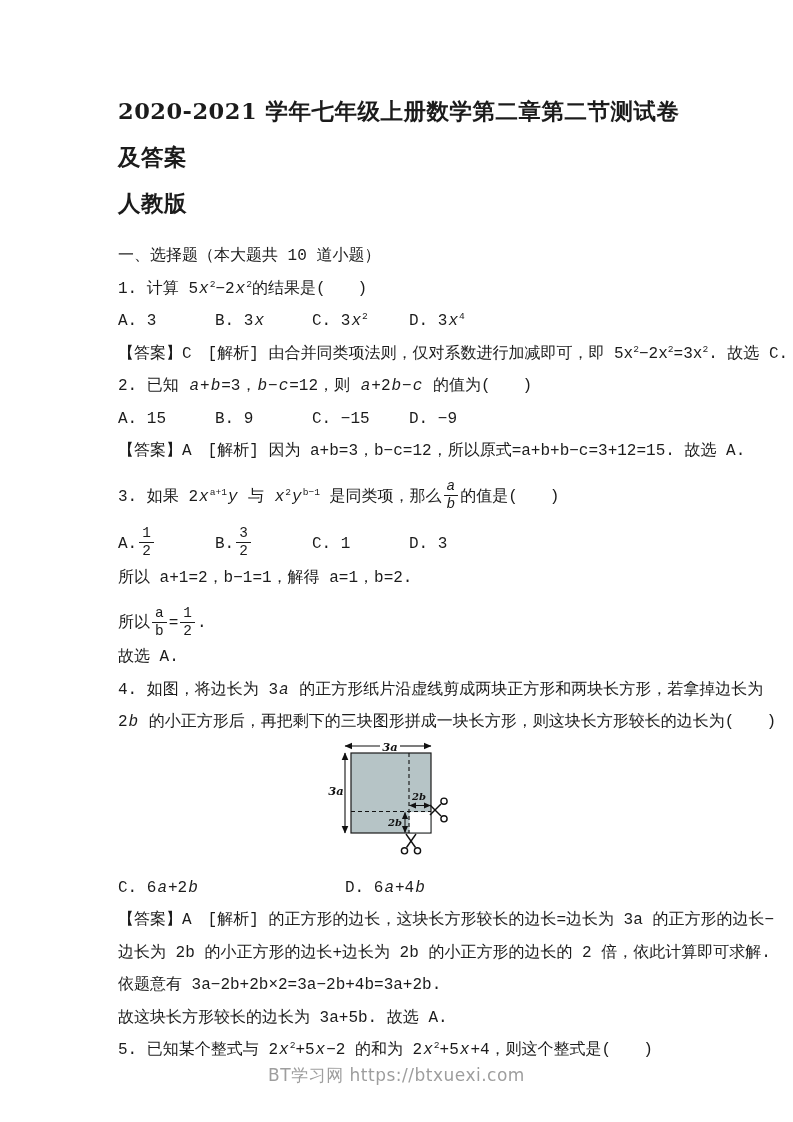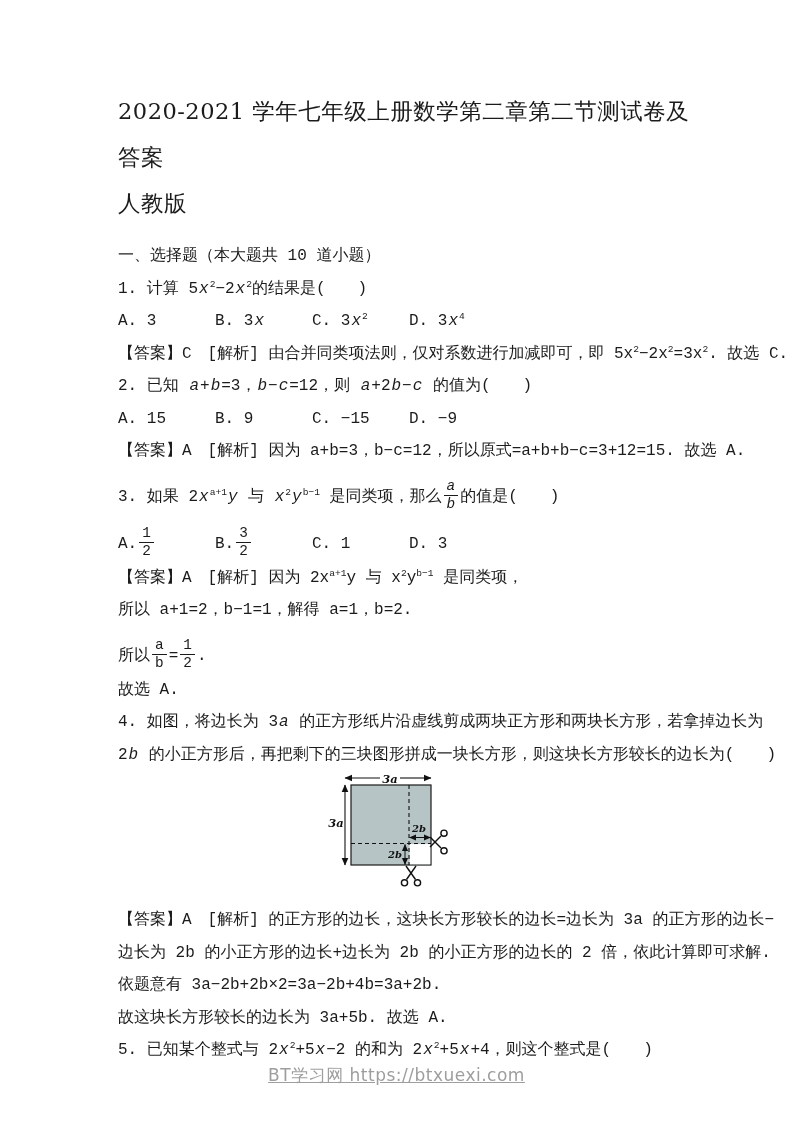--- a/index.html
+++ b/index.html
@@ -3,39 +3,39 @@
 <meta charset="utf-8">
 <style>
   html,body{margin:0;padding:0;background:#ffffff;}
   body{
     width:793px;height:1122px;
     font-family:"DejaVu Serif","Liberation Serif",serif;
     color:#1b1b1b;
   }
   .page{position:relative;width:793px;height:1122px;overflow:hidden;background:#fff;}
   .content{padding:88px 100px 0 118px;}
-  .title{font-size:22.5px;font-weight:normal;line-height:46px;letter-spacing:0.5px;}
+  .title{font-size:22.5px;font-weight:bold;line-height:46px;letter-spacing:0.5px;}
   .line{margin:0;font-size:16px;line-height:32.5px;white-space:nowrap;font-family:Liberation Mono, monospace;}
   .section{margin-top:14px;}
   .tall{line-height:36px;margin-top:11px;}
   sup{font-size:0.6em;line-height:0;vertical-align:super;}
   i.v{font-style:italic;padding:0 1px;}
   .frac{display:inline-block;text-align:center;vertical-align:-0.55em;line-height:1.05;font-size:0.9em;margin:0 2px;}
   .frac .num{display:block;border-bottom:1.3px solid #1b1b1b;padding:0 3px 1px;}
   .frac .den{display:block;padding-top:1px;}
   .opts4{display:flex;}
   .opts4 span{flex:0 0 97px;}
   .opts2{display:flex;}
   .opts2 span{flex:0 0 227px;}
   svg.fig{display:block;margin:2px 0 5px 210px;}
   .fig text{font-family:"DejaVu Serif","Liberation Serif",serif;font-weight:bold;font-style:italic;fill:#111;}
   .footer{
     position:absolute;left:0;right:0;top:1064px;text-align:center;
     font-family:"DejaVu Sans","Liberation Sans",sans-serif;
-    font-size:17px;color:#9e9e9e;letter-spacing:0.5px;text-decoration:underline;
+    font-size:17px;color:#9e9e9e;letter-spacing:0.5px;
   }
 </style>
 </head>
 <body>
 
 <div class="page">
   <div class="content">
 
     <div class="title">2020-2021 学年七年级上册数学第二章第二节测试卷及答案</div>
     <div class="title">人教版</div>
@@ -60,21 +60,20 @@
     </div>
     <p class="line">【答案】A　[解析] 因为 a+b=3，b−c=12，所以原式=a+b+b−c=3+12=15. 故选 A.</p>
 
     <p class="line tall">3. 如果 2<i class="v">x</i><sup class="v">a+1</sup><i class="v">y</i> 与 <i class="v">x</i><sup>2</sup><i class="v">y</i><sup class="v">b−1</sup> 是同类项，那么<span class="frac v" style="font-style: italic;"><span class="num">a</span><span class="den">b</span></span>的值是(　　)</p>
     <div class="line tall opts4">
       <span>A.<span class="frac"><span class="num">1</span><span class="den">2</span></span></span>
       <span>B.<span class="frac"><span class="num">3</span><span class="den">2</span></span></span>
       <span>C. 1</span>
       <span>D. 3</span>
     </div>
-    <p class="line">【答案】A　[解析] 因为 2x<sup>a+1</sup>y 与 x<sup>2</sup>y<sup>b−1</sup> 是同类项，</p>
     <p class="line">所以 a+1=2，b−1=1，解得 a=1，b=2.</p>
     <p class="line tall">所以<span class="frac"><span class="num">a</span><span class="den">b</span></span>=<span class="frac"><span class="num">1</span><span class="den">2</span></span>.</p>
     <p class="line">故选 A.</p>
 
     <p class="line">4. 如图，将边长为 3<i class="v">a</i> 的正方形纸片沿虚线剪成两块正方形和两块长方形，若拿掉边长为</p>
     <p class="line">2<i class="v">b</i> 的小正方形后，再把剩下的三块图形拼成一块长方形，则这块长方形较长的边长为(　　)</p>
 
     <svg class="fig" width="170" height="126" viewBox="0 0 170 126" xmlns="http://www.w3.org/2000/svg">
       <defs>
         <marker id="arrow" viewBox="0 0 10 10" refX="8.5" refY="5" markerWidth="8" markerHeight="8" orient="auto-start-reverse">
@@ -117,20 +116,24 @@
       </g>
 
       <g stroke="#111" stroke-width="1.4" fill="none">
         <line x1="78" y1="93" x2="87.5" y2="106.5"></line>
         <line x1="88" y1="93" x2="78.5" y2="106.5"></line>
         <circle cx="89.5" cy="109.8" r="3.1"></circle>
         <circle cx="76.5" cy="109.8" r="3.1"></circle>
       </g>
     </svg>
 
+    <div class="line opts2">
+      <span>C. 6<i class="v">a</i>+2<i class="v">b</i></span>
+      <span>D. 6<i class="v">a</i>+4<i class="v">b</i></span>
+    </div>
 
     <p class="line">【答案】A　[解析] 的正方形的边长，这块长方形较长的边长=边长为 3a 的正方形的边长−</p>
     <p class="line">边长为 2b 的小正方形的边长+边长为 2b 的小正方形的边长的 2 倍，依此计算即可求解.</p>
     <p class="line">依题意有 3a−2b+2b×2=3a−2b+4b=3a+2b.</p>
     <p class="line">故这块长方形较长的边长为 3a+5b. 故选 A.</p>
 
     <p class="line">5. 已知某个整式与 2<i class="v">x</i><sup>2</sup>+5<i class="v">x</i>−2 的和为 2<i class="v">x</i><sup>2</sup>+5<i class="v">x</i>+4，则这个整式是(　　)</p>
   </div>
 
   <div class="footer">BT学习网 https://btxuexi.com</div>

